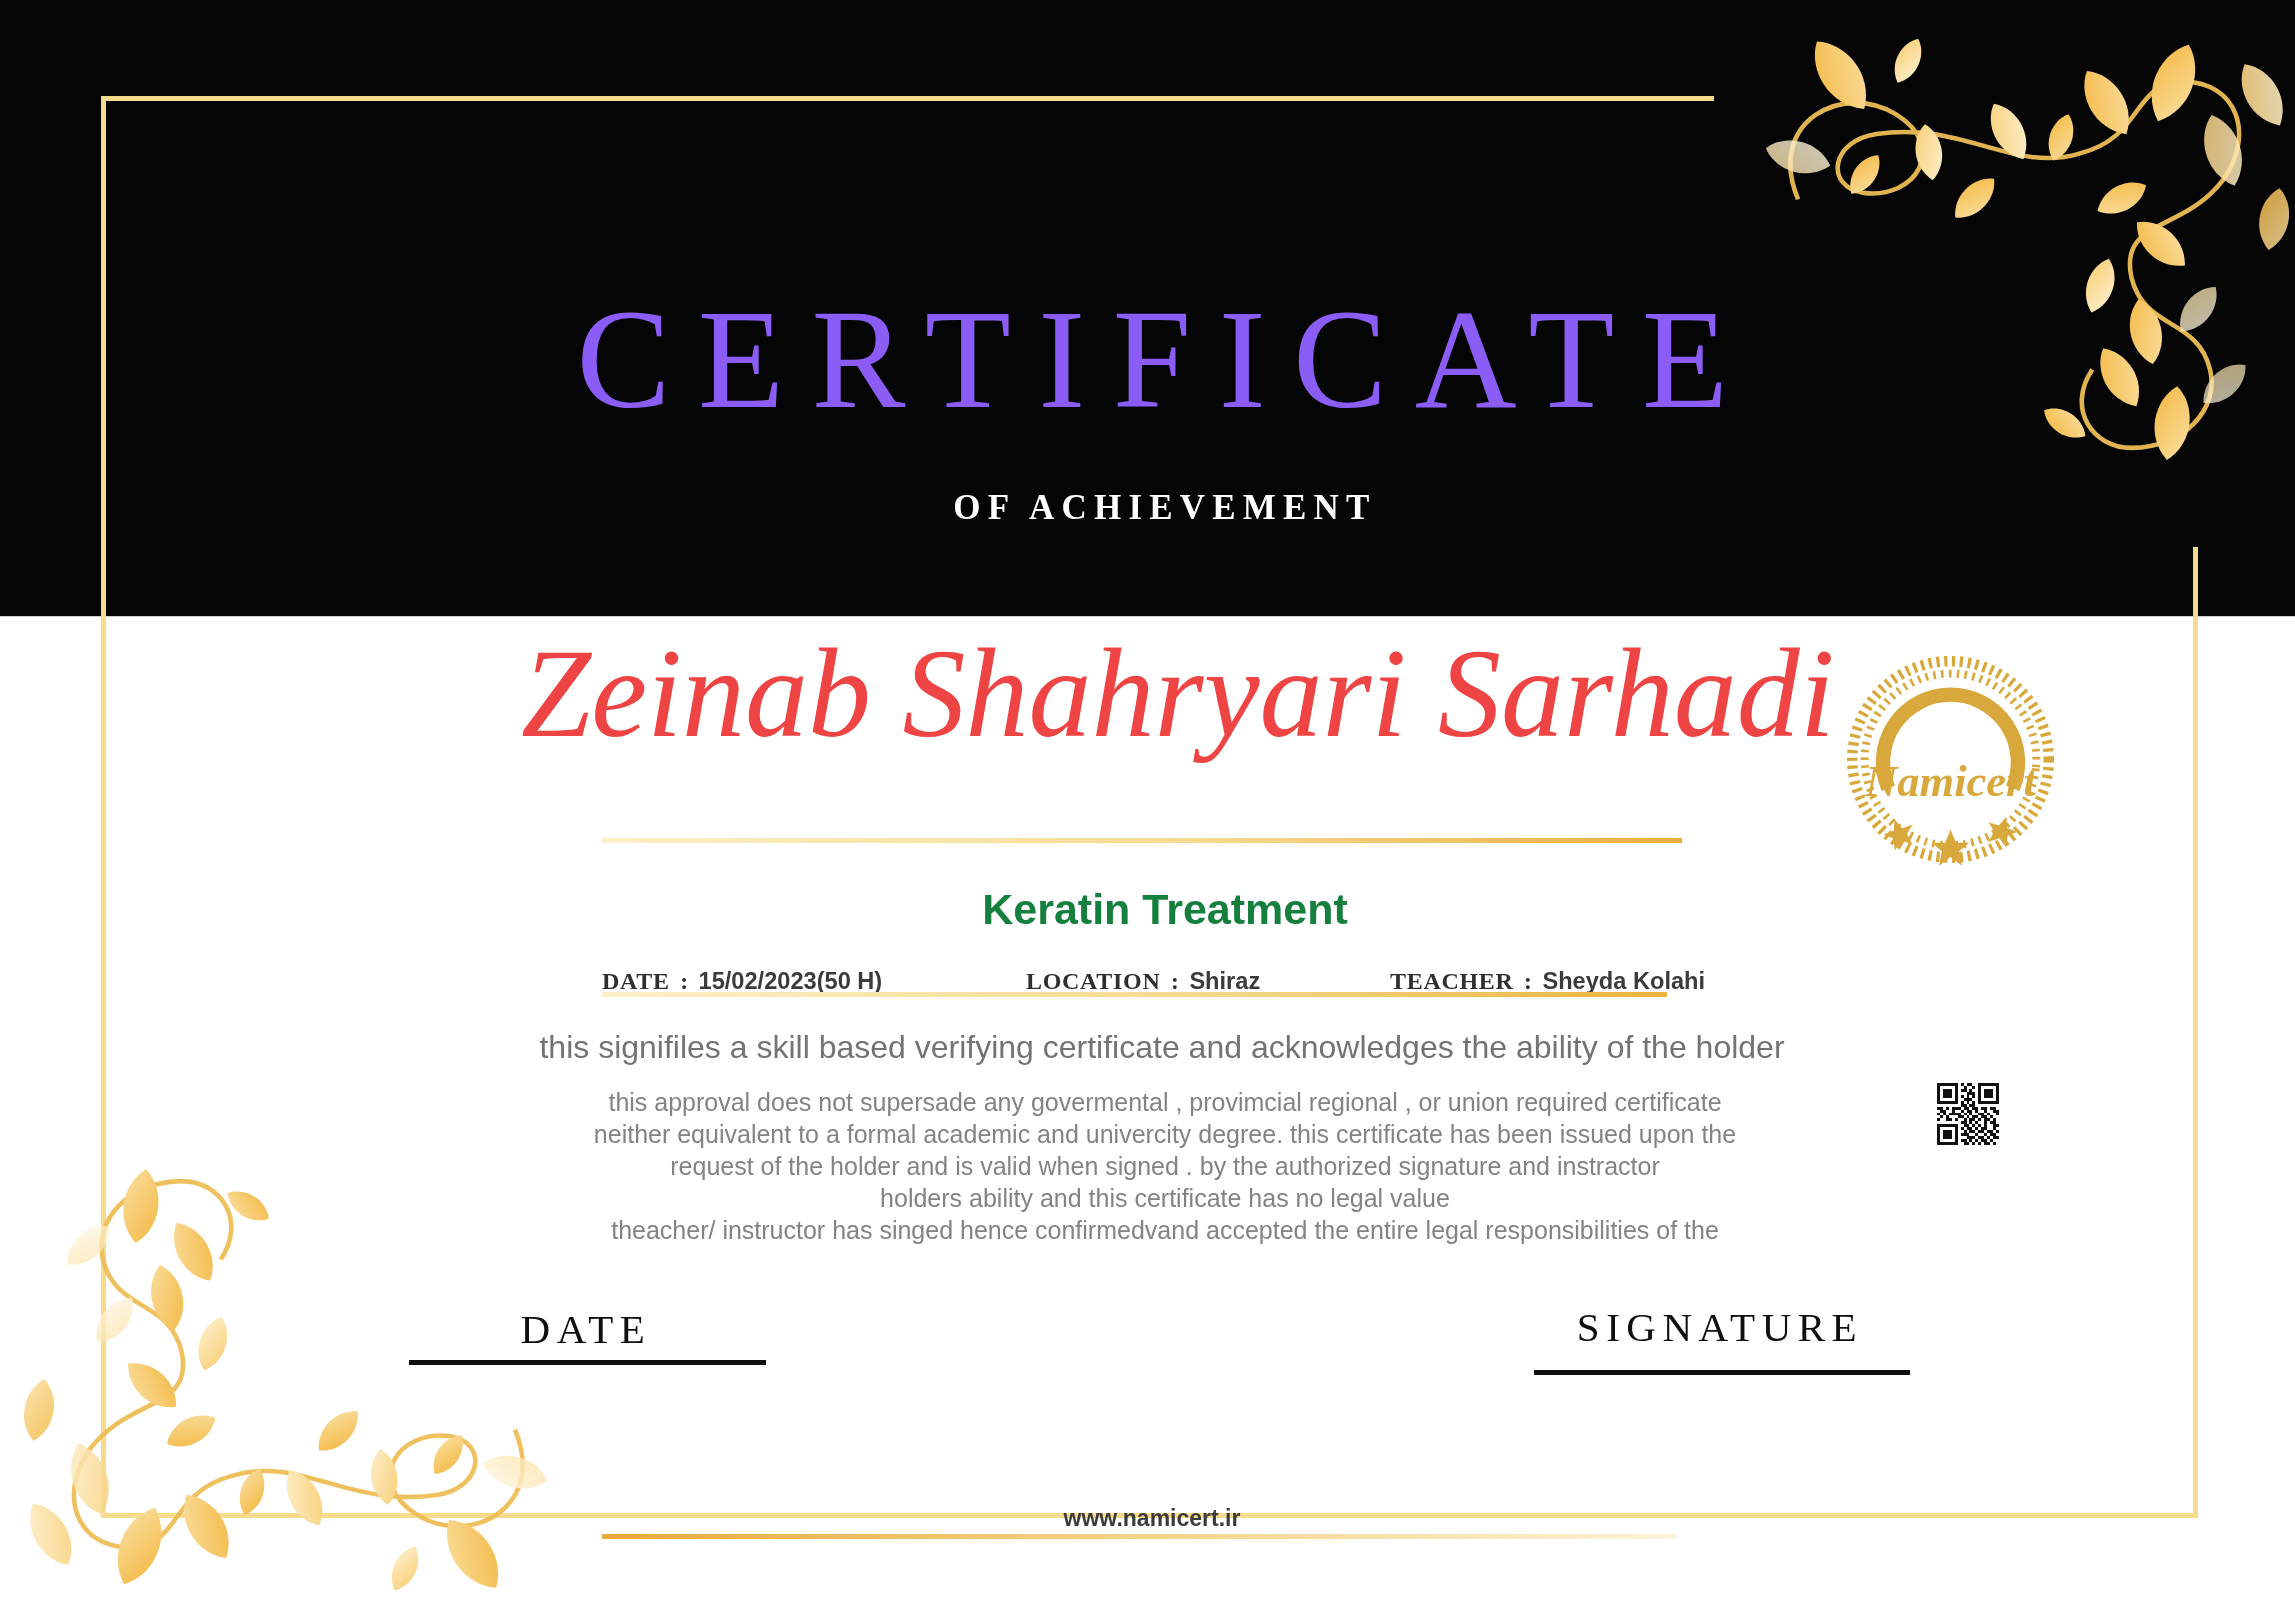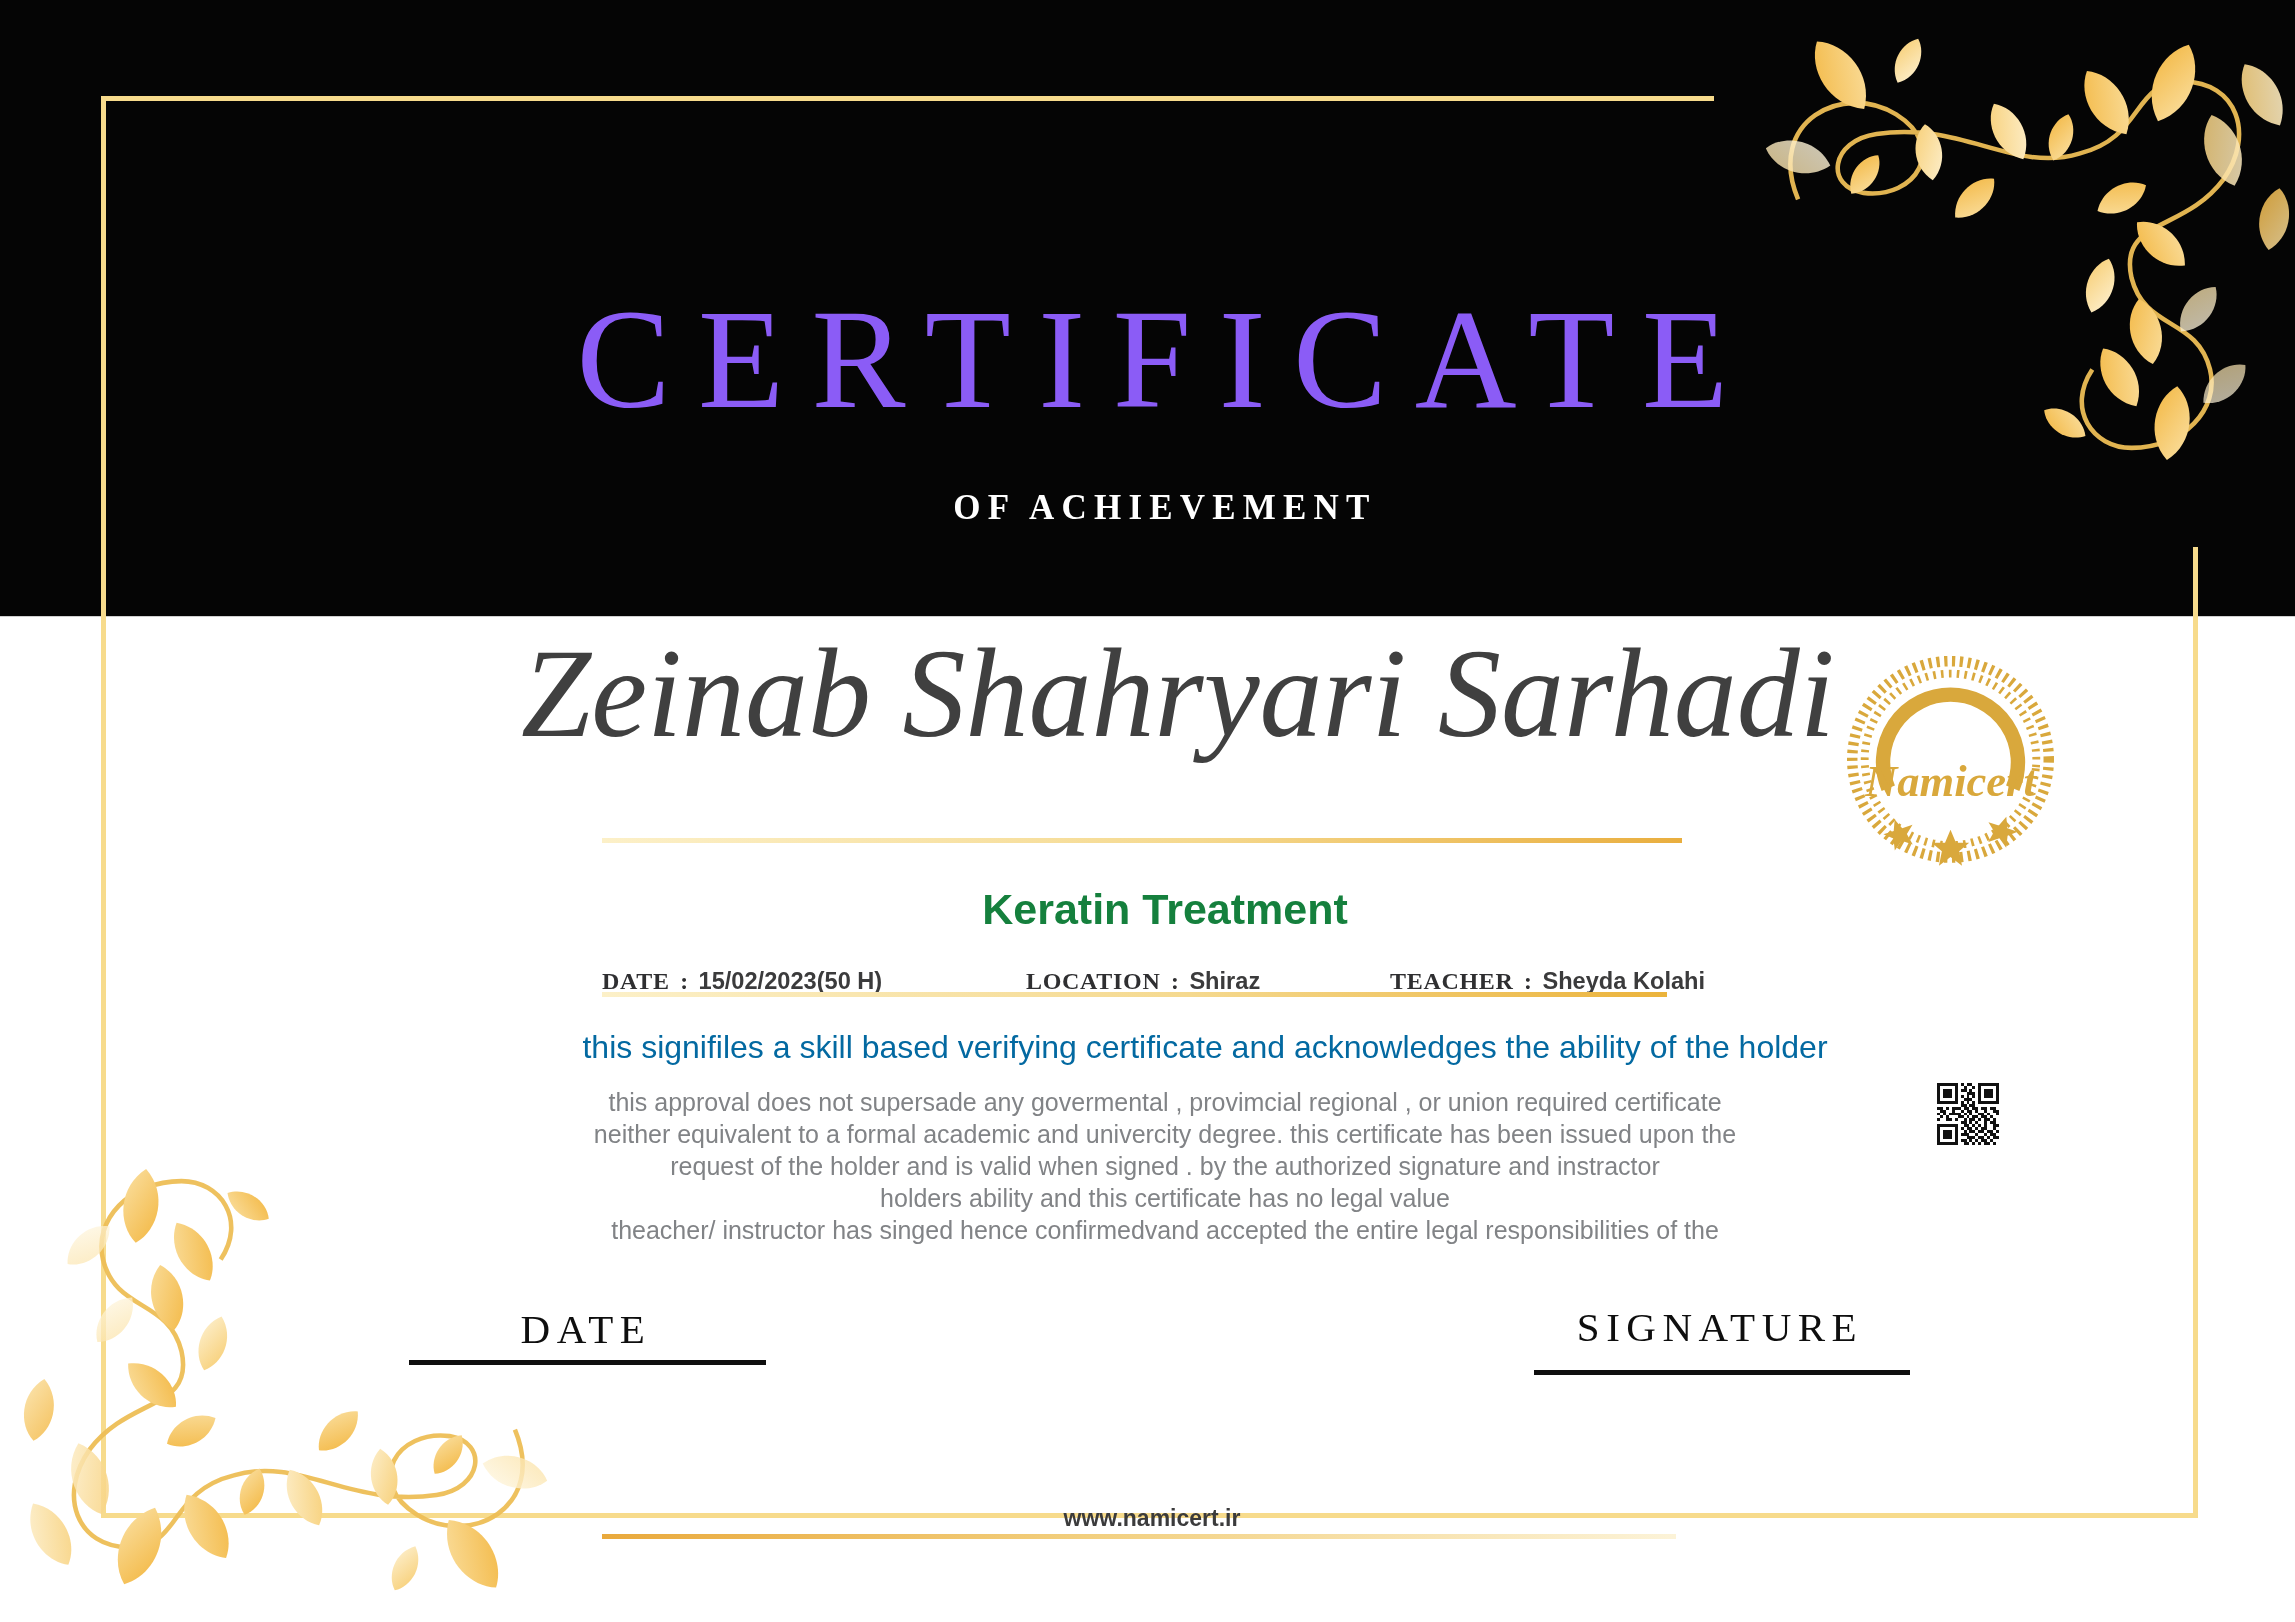--- a/index.html
+++ b/index.html
@@ -16,40 +16,40 @@
               font-size:35px;font-weight:700;letter-spacing:7.2px;margin-top:28px;}
 
   
   .frame{background:#F7DB8C;}
   .frame-top{left:101px;top:96px;width:1613px;height:5.2px;}
   .frame-left{left:101px;top:96px;width:5.2px;height:1422px;}
   .frame-bottom{left:101px;top:1513px;width:2097px;height:5.2px;}
   .frame-right{left:2193px;top:547px;width:5.2px;height:971px;}
 
   
-  .recipient-name{left:1178px;top:622px;color:#404040;font-family:"Liberation Serif",serif;
+  .recipient-name{left:1178px;top:622px;color:#ef4444;font-family:"Liberation Serif",serif;
                   font-style:italic;font-size:126px;}
   .intro-line{left:1165px;top:808px;color:#57585A;font-size:30px;}
 
   .divider{height:5.2px;}
   .div1{left:602px;top:838px;width:1080px;background:linear-gradient(90deg,#FCF0C8,#F5D98F 55%,#E9AE3E);}
   .div2{left:602px;top:992px;width:1065px;background:linear-gradient(90deg,#FCF0C8,#F5D98F 55%,#EBB33B);}
   .div3{left:602px;top:1534px;width:1074px;background:linear-gradient(90deg,#E9A93C,#F2CF7E 45%,#FCF3D8);}
 
   .course-title{left:1165px;top:885px;color:#15803d;font-size:43px;font-weight:700;}
 
   
   .meta-field{top:968px;white-space:nowrap;}
   .meta-label{font-family:"Liberation Serif",serif;font-weight:700;font-size:24px;color:#2F2F31;letter-spacing:0.7px;}
   .meta-sep{font-family:"Liberation Serif",serif;font-weight:700;font-size:23.6px;color:#2F2F31;margin:0 10.5px;}
   .meta-value{font-size:23.6px;font-weight:700;color:#3B3B3C;}
   .mf0{left:602px;} .mf1{left:1026px;} .mf2{left:1390px;}
 
   
-  .statement-headline{left:1205px;top:1029px;color:#0369a1;font-size:32px;}
+  .statement-headline{left:1162px;top:1029px;color:#737373;font-size:32px;}
   .statement-body{left:1165px;top:1086px;transform:translateX(-50%);text-align:center;
                   color:#818386;font-size:25px;line-height:32px;white-space:nowrap;}
 
   
   .signoff-label{font-family:"Liberation Serif",serif;font-size:41px;letter-spacing:6.5px;color:#0E0E0E;}
   .date-label{left:586px;top:1305px;}
   .signature-label{left:1720px;top:1303px;}
   .sign-line{background:#0F0F0F;height:4.6px;}
   .date-line{left:409px;top:1360px;width:357px;}
   .signature-line{left:1534px;top:1370px;width:376px;}

